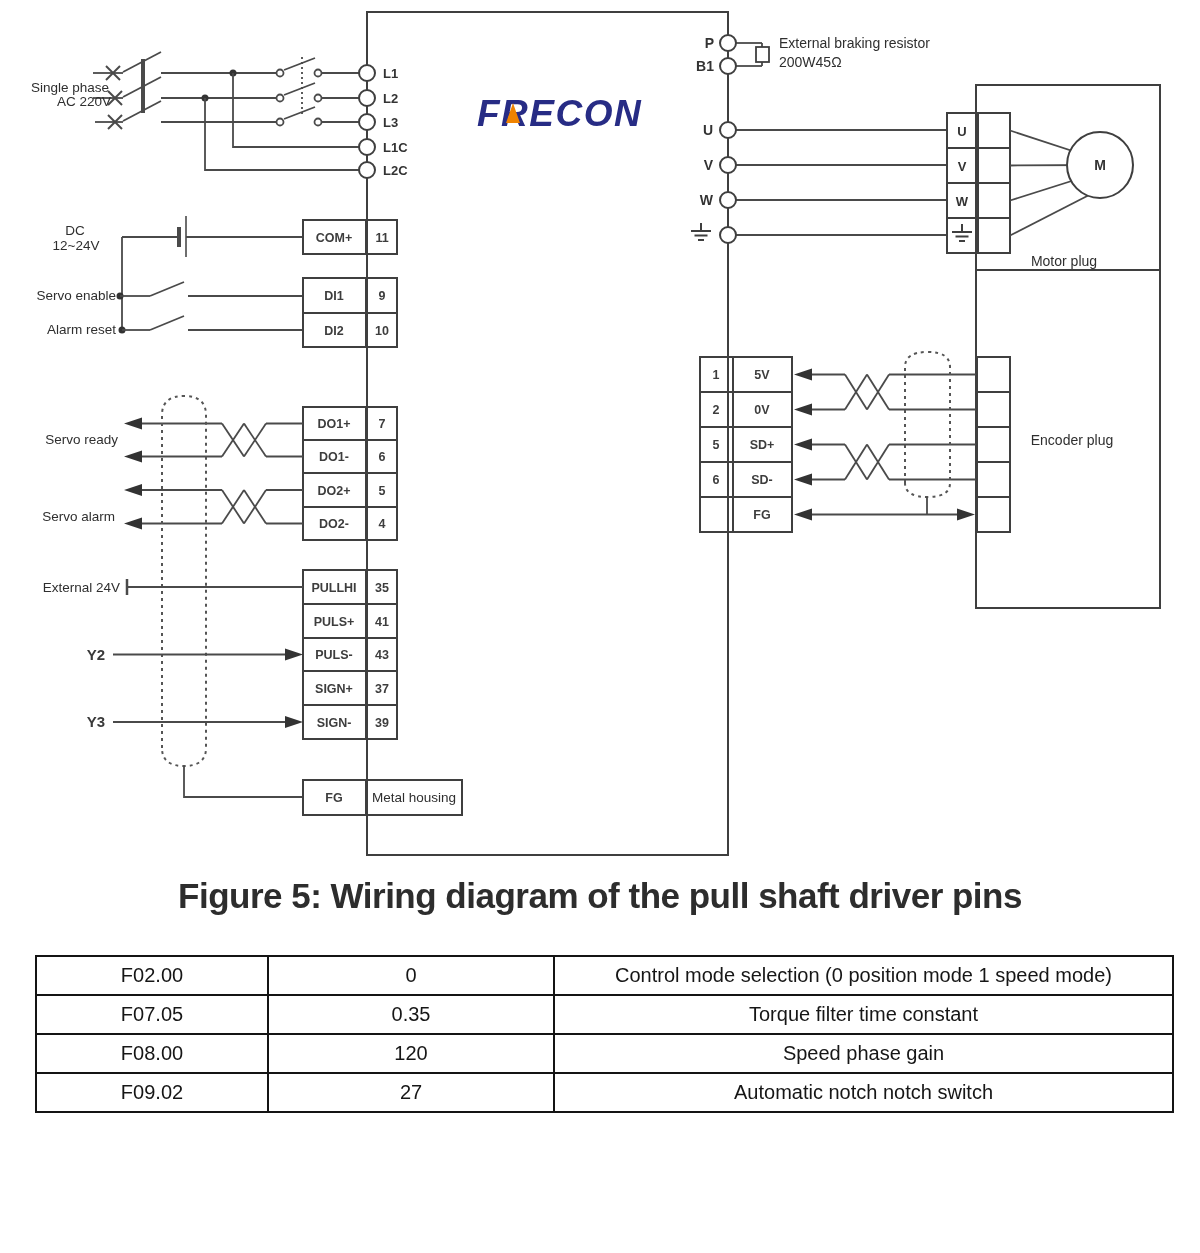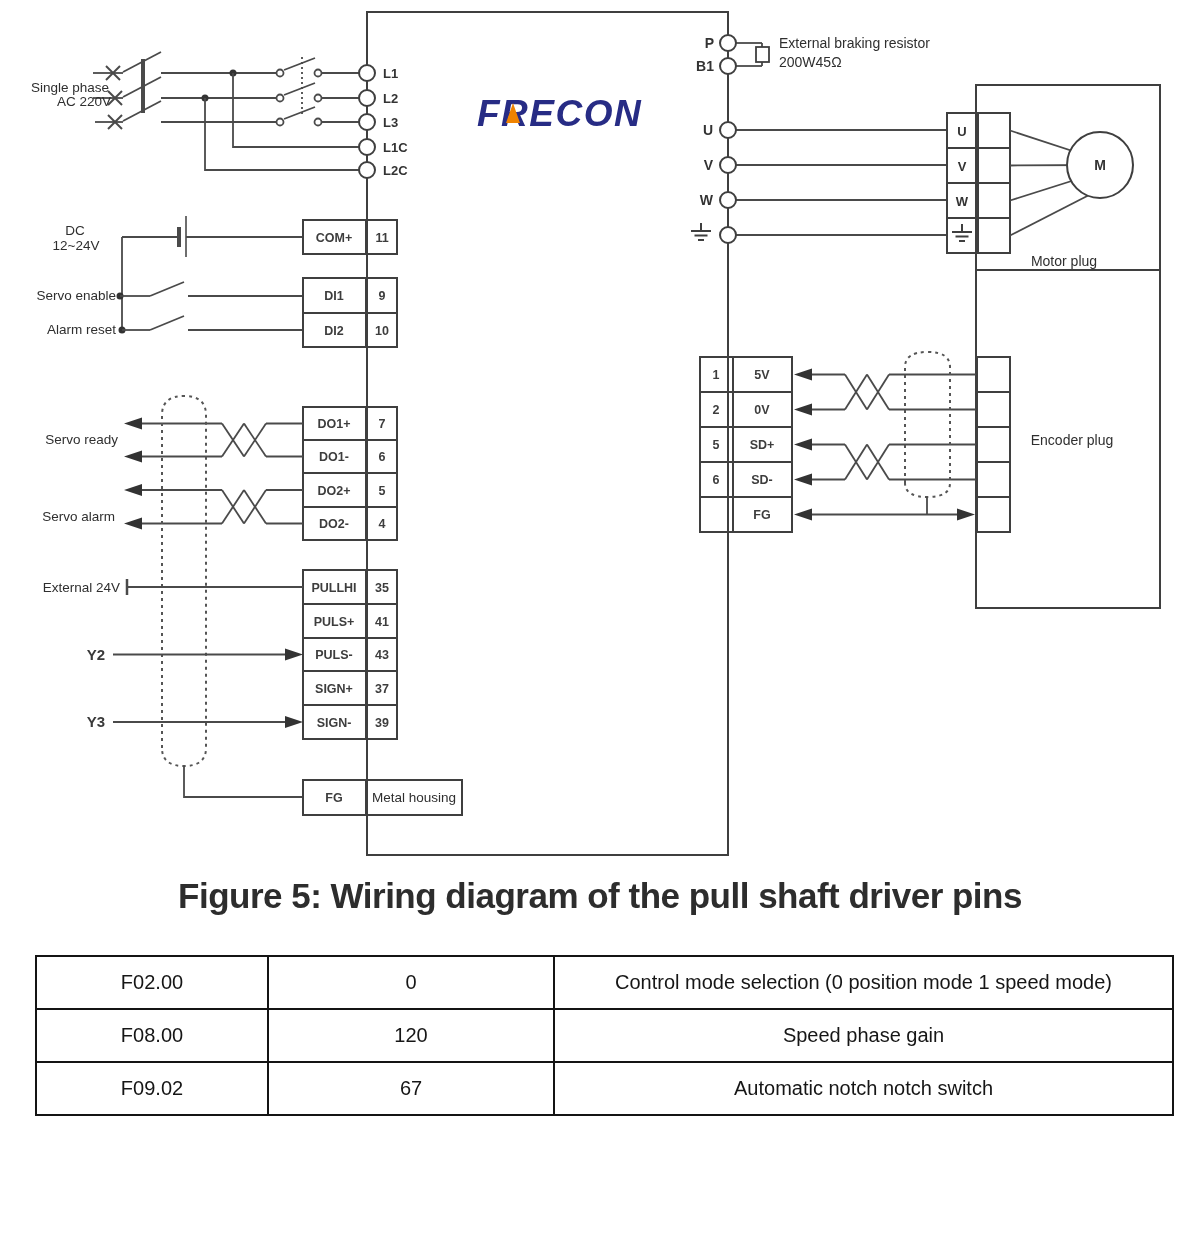--- a/index.html
+++ b/index.html
@@ -9,21 +9,21 @@
   .lbl{font-size:13.5px;fill:#2f2f2f;}
   .pin{font-size:12.5px;font-weight:700;fill:#3d3d3d;}
   .term{font-size:13px;font-weight:700;fill:#333;}
   .big{font-size:14px;font-weight:700;fill:#333;}
   .plug{font-size:14px;fill:#2f2f2f;}
   .ylbl{font-size:15px;font-weight:700;fill:#3a3a3a;}
   .logo{font-size:37px;font-weight:700;font-style:italic;fill:#272c85;letter-spacing:1.5px;}
   #caption{position:absolute;top:876px;left:0;width:100%;text-align:center;
            font-size:35px;font-weight:700;color:#2d2d2d;letter-spacing:-0.5px;}
   #ptable{position:absolute;top:955px;left:35px;border-collapse:collapse;}
-  #ptable td{border:2px solid #141414;height:37px;padding:7px;text-align:center;
+  #ptable td{border:2px solid #141414;height:37px;padding:0;text-align:center;
              font-size:20px;color:#161616;line-height:37px;}
 </style>
 </head>
 <body>
 
 <div id="page">
 
 <svg width="1200" height="870" viewBox="0 0 1200 870">
 
   <g>
@@ -357,25 +357,30 @@
         <col style="width:286px">
         <col style="width:619px">
       </colgroup>
   <tbody>
     <tr>
       <td>F02.00</td>
       <td>0</td>
       <td>Control mode selection (0 position mode 1 speed mode)</td>
     </tr>
     <tr>
+      <td>F07.05</td>
+      <td>0.35</td>
+      <td>Torque filter time constant</td>
+    </tr>
+    <tr>
       <td>F08.00</td>
       <td>120</td>
       <td>Speed phase gain</td>
     </tr>
     <tr>
       <td>F09.02</td>
-      <td>67</td>
+      <td>27</td>
       <td>Automatic notch notch switch</td>
     </tr>
   </tbody>
 </table>
 
 </div>
 
 </body></html>

